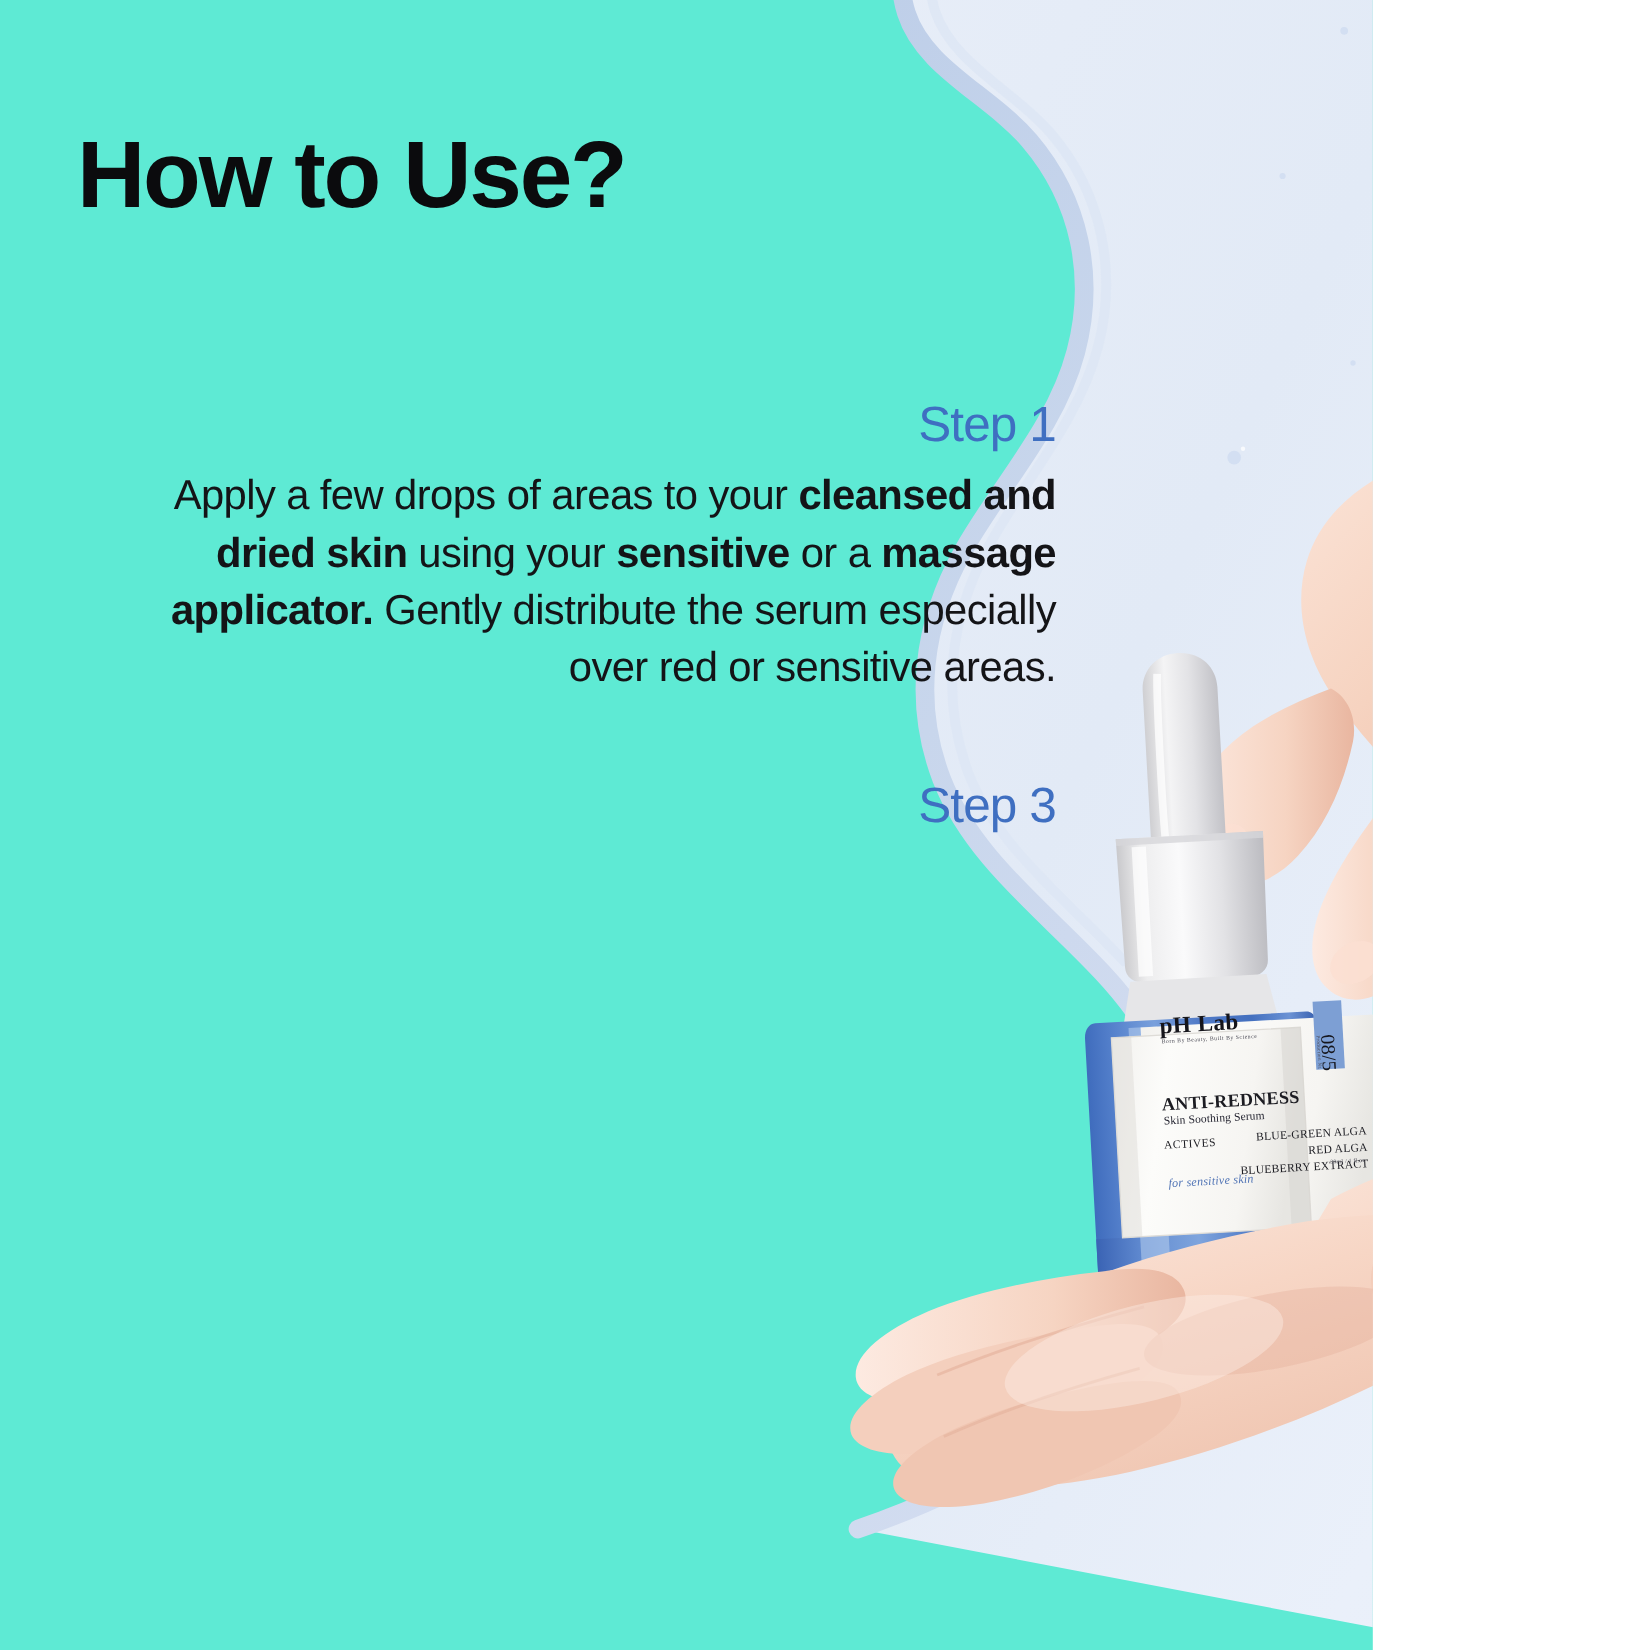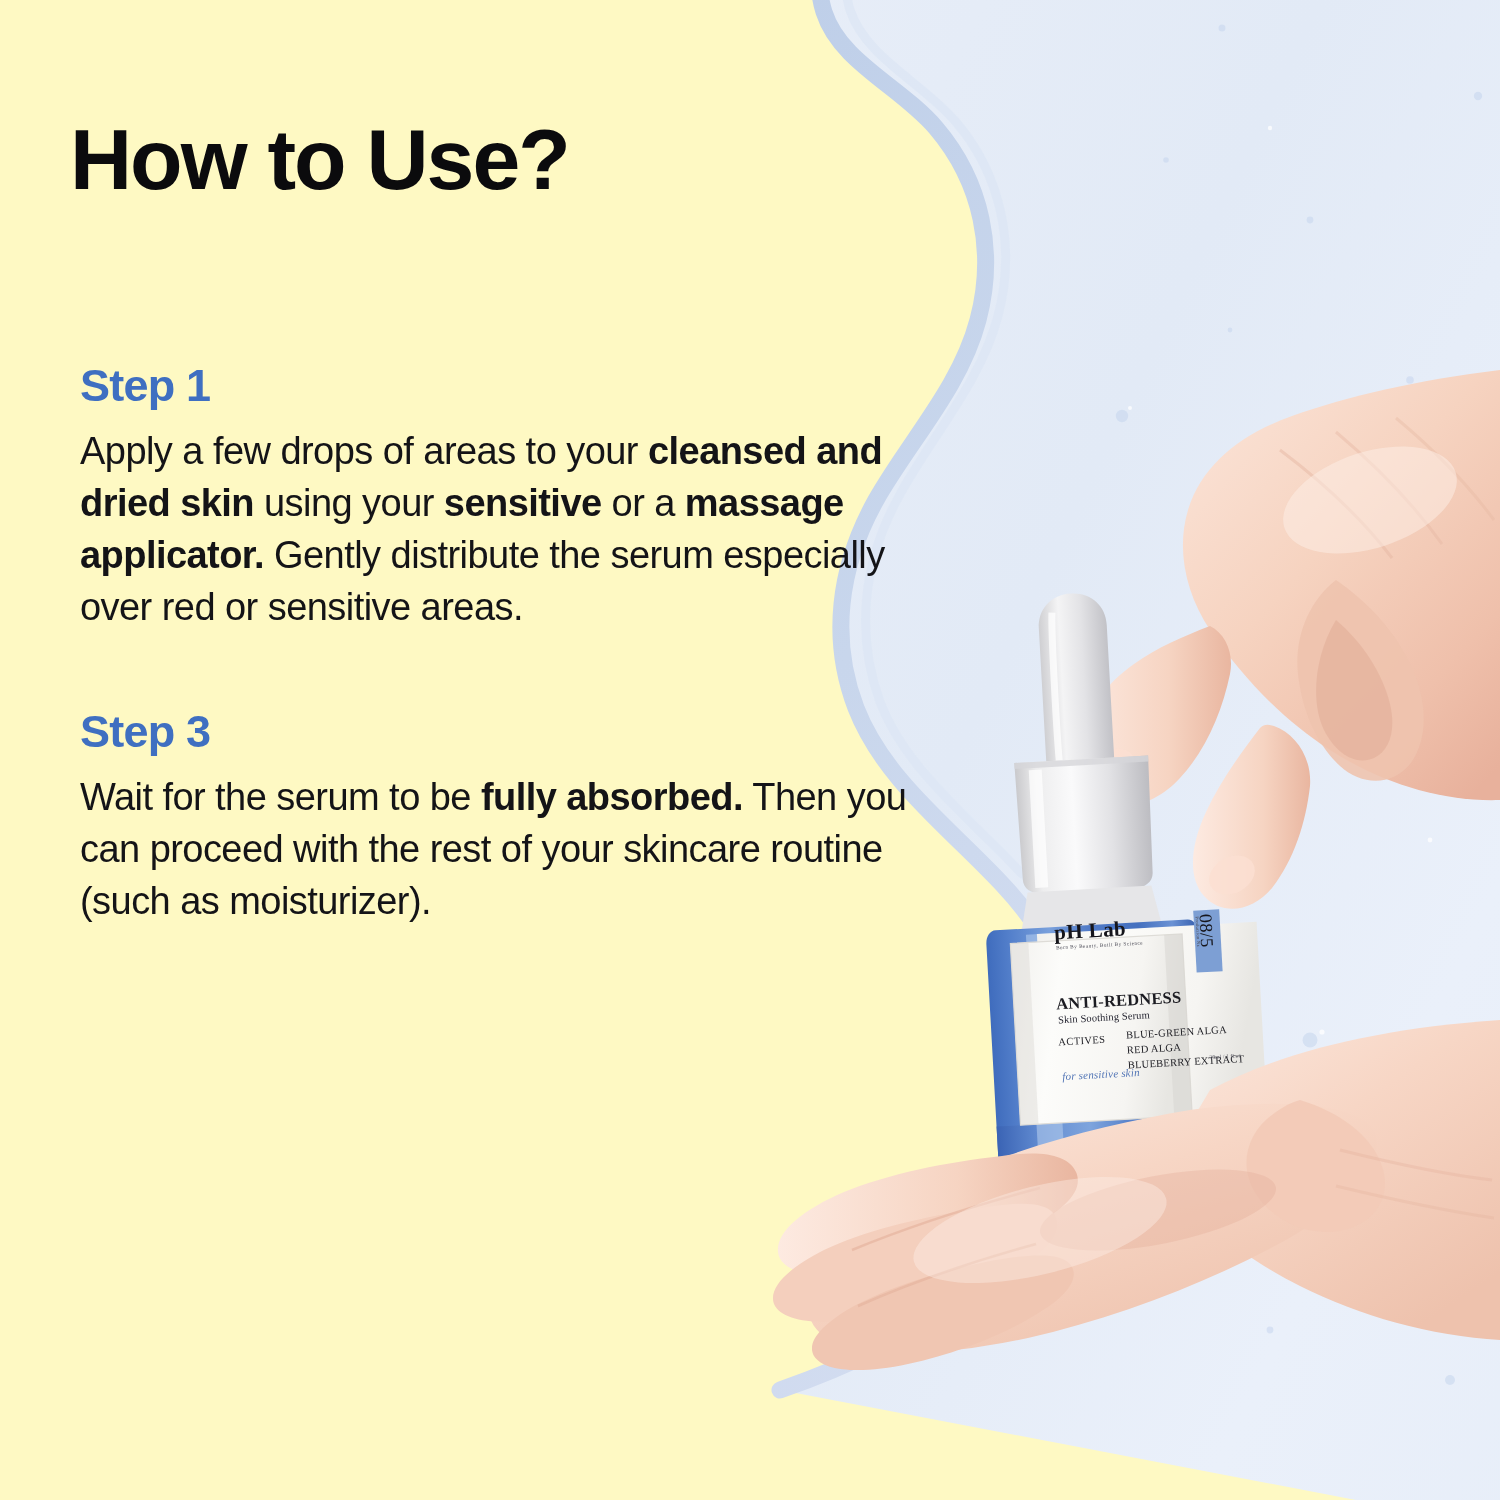--- a/index.html
+++ b/index.html
@@ -3,25 +3,26 @@
 <meta charset="utf-8">
 <style>
   html, body {
     margin: 0;
     padding: 0;
     background: #ffffff;
   }
 
   #page {
     position: relative;
-    width: 1500px;
+    width: 1248px;
     height: 1500px;
-    background: #fef9c3;
+    background: #5eead4;
     overflow: hidden;
     font-family: "Liberation Sans", sans-serif;
+    text-align: right;
   }
 
   
   .gel-layer {
     position: absolute;
     inset: 0;
     pointer-events: none;
   }
 
   .gel-blob {
@@ -65,21 +66,21 @@
     position: absolute;
     left: 80px;
     width: 880px;
   }
 
   #step-1 { top: 362px; }
   #step-2 { top: 708px; }
 
   .step-heading {
     font-size: 45px;
-    font-weight: 700;
+    font-weight: 400;
     letter-spacing: -0.8px;
     color: #3f6fc1;
     margin: 0 0 16px 0;
     line-height: 1.05;
   }
 
   .step-body {
     font-size: 38px;
     line-height: 1.37;
     color: #141417;
@@ -338,21 +339,20 @@
 
     <h1 class="page-title">How to Use?</h1>
 
     <div class="step-block" id="step-1">
       <div class="step-heading">Step 1</div>
       <div class="step-body"><span>Apply a few drops of areas to your </span><b>cleansed and dried skin</b><span> using your </span><b>sensitive</b><span> or a </span><b>massage applicator.</b><span> Gently distribute the serum especially over red or sensitive areas.</span></div>
     </div>
 
     <div class="step-block" id="step-2">
       <div class="step-heading">Step 3</div>
-      <div class="step-body"><span>Wait for the serum to be </span><b>fully absorbed.</b><span> Then you can proceed with the rest of your skincare routine (such as moisturizer).</span></div>
     </div>
 
   </div>
 
   <div class="scene">
     <svg width="760" height="1060" viewBox="0 0 760 1060">
       <defs>
         <linearGradient id="skinUpper" x1="0.1" y1="0" x2="0.9" y2="1">
           <stop offset="0%" stop-color="#fbe4d8"></stop>
           <stop offset="42%" stop-color="#f6d3c0"></stop>

